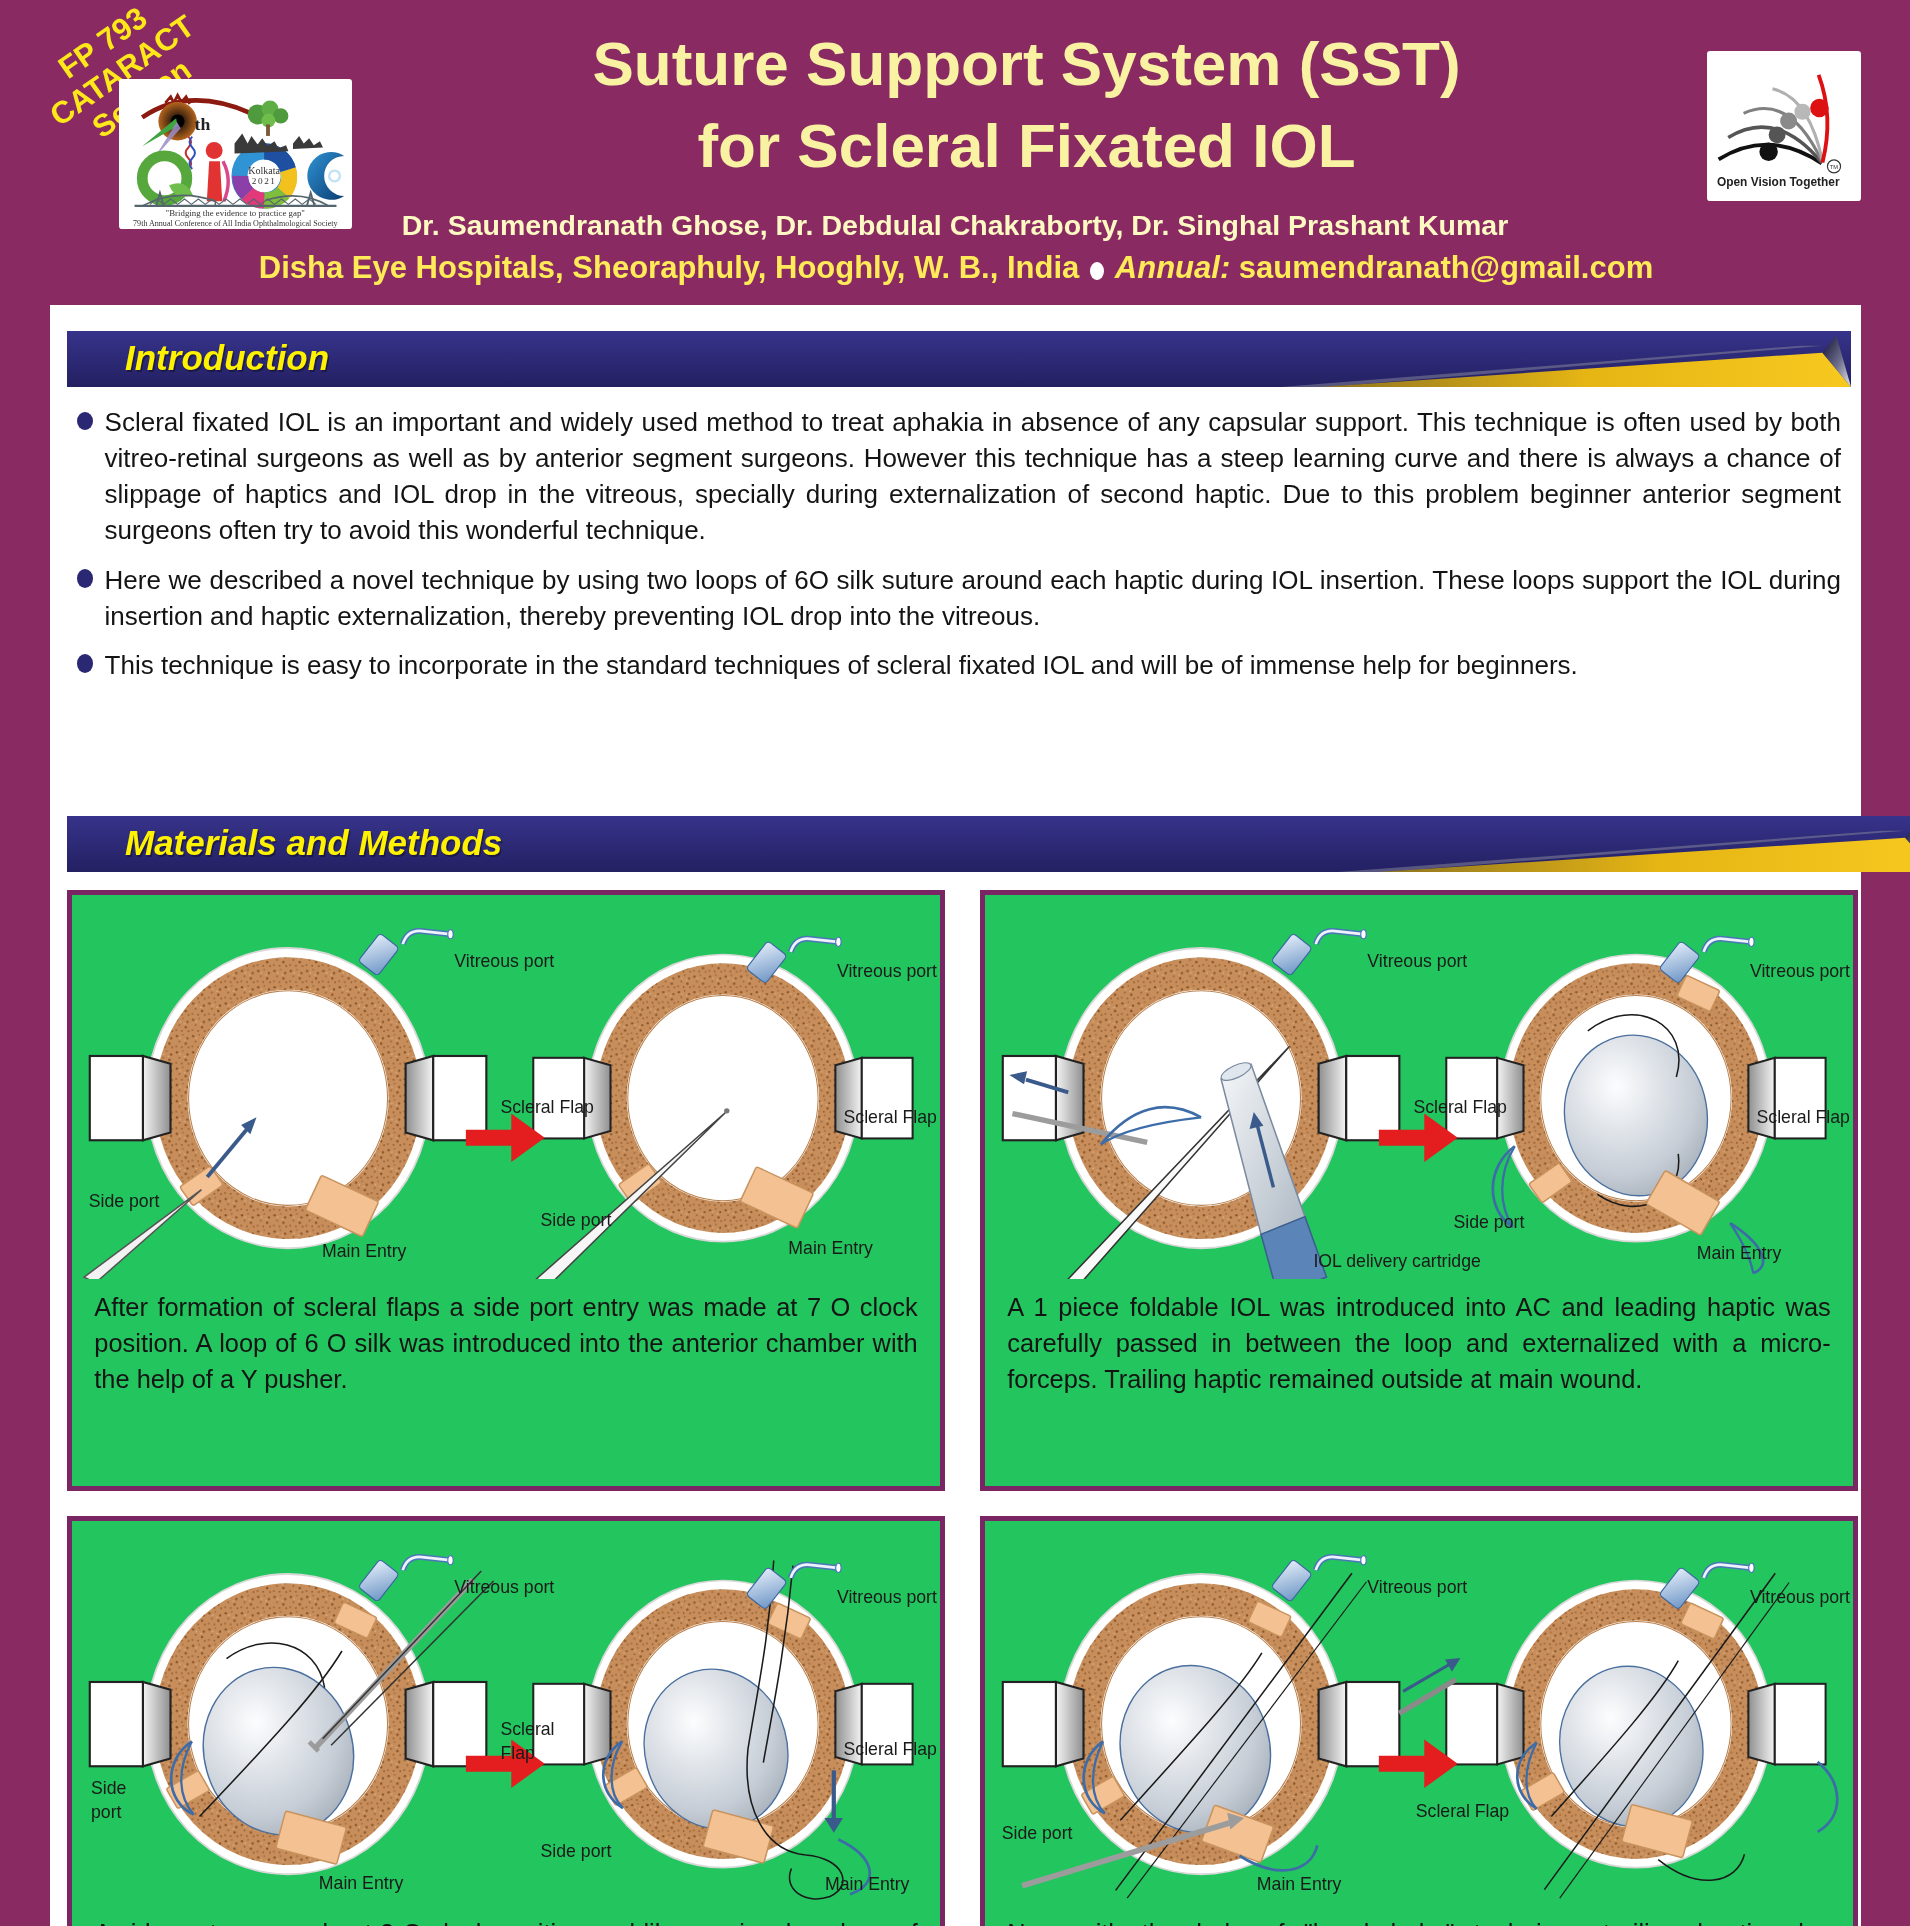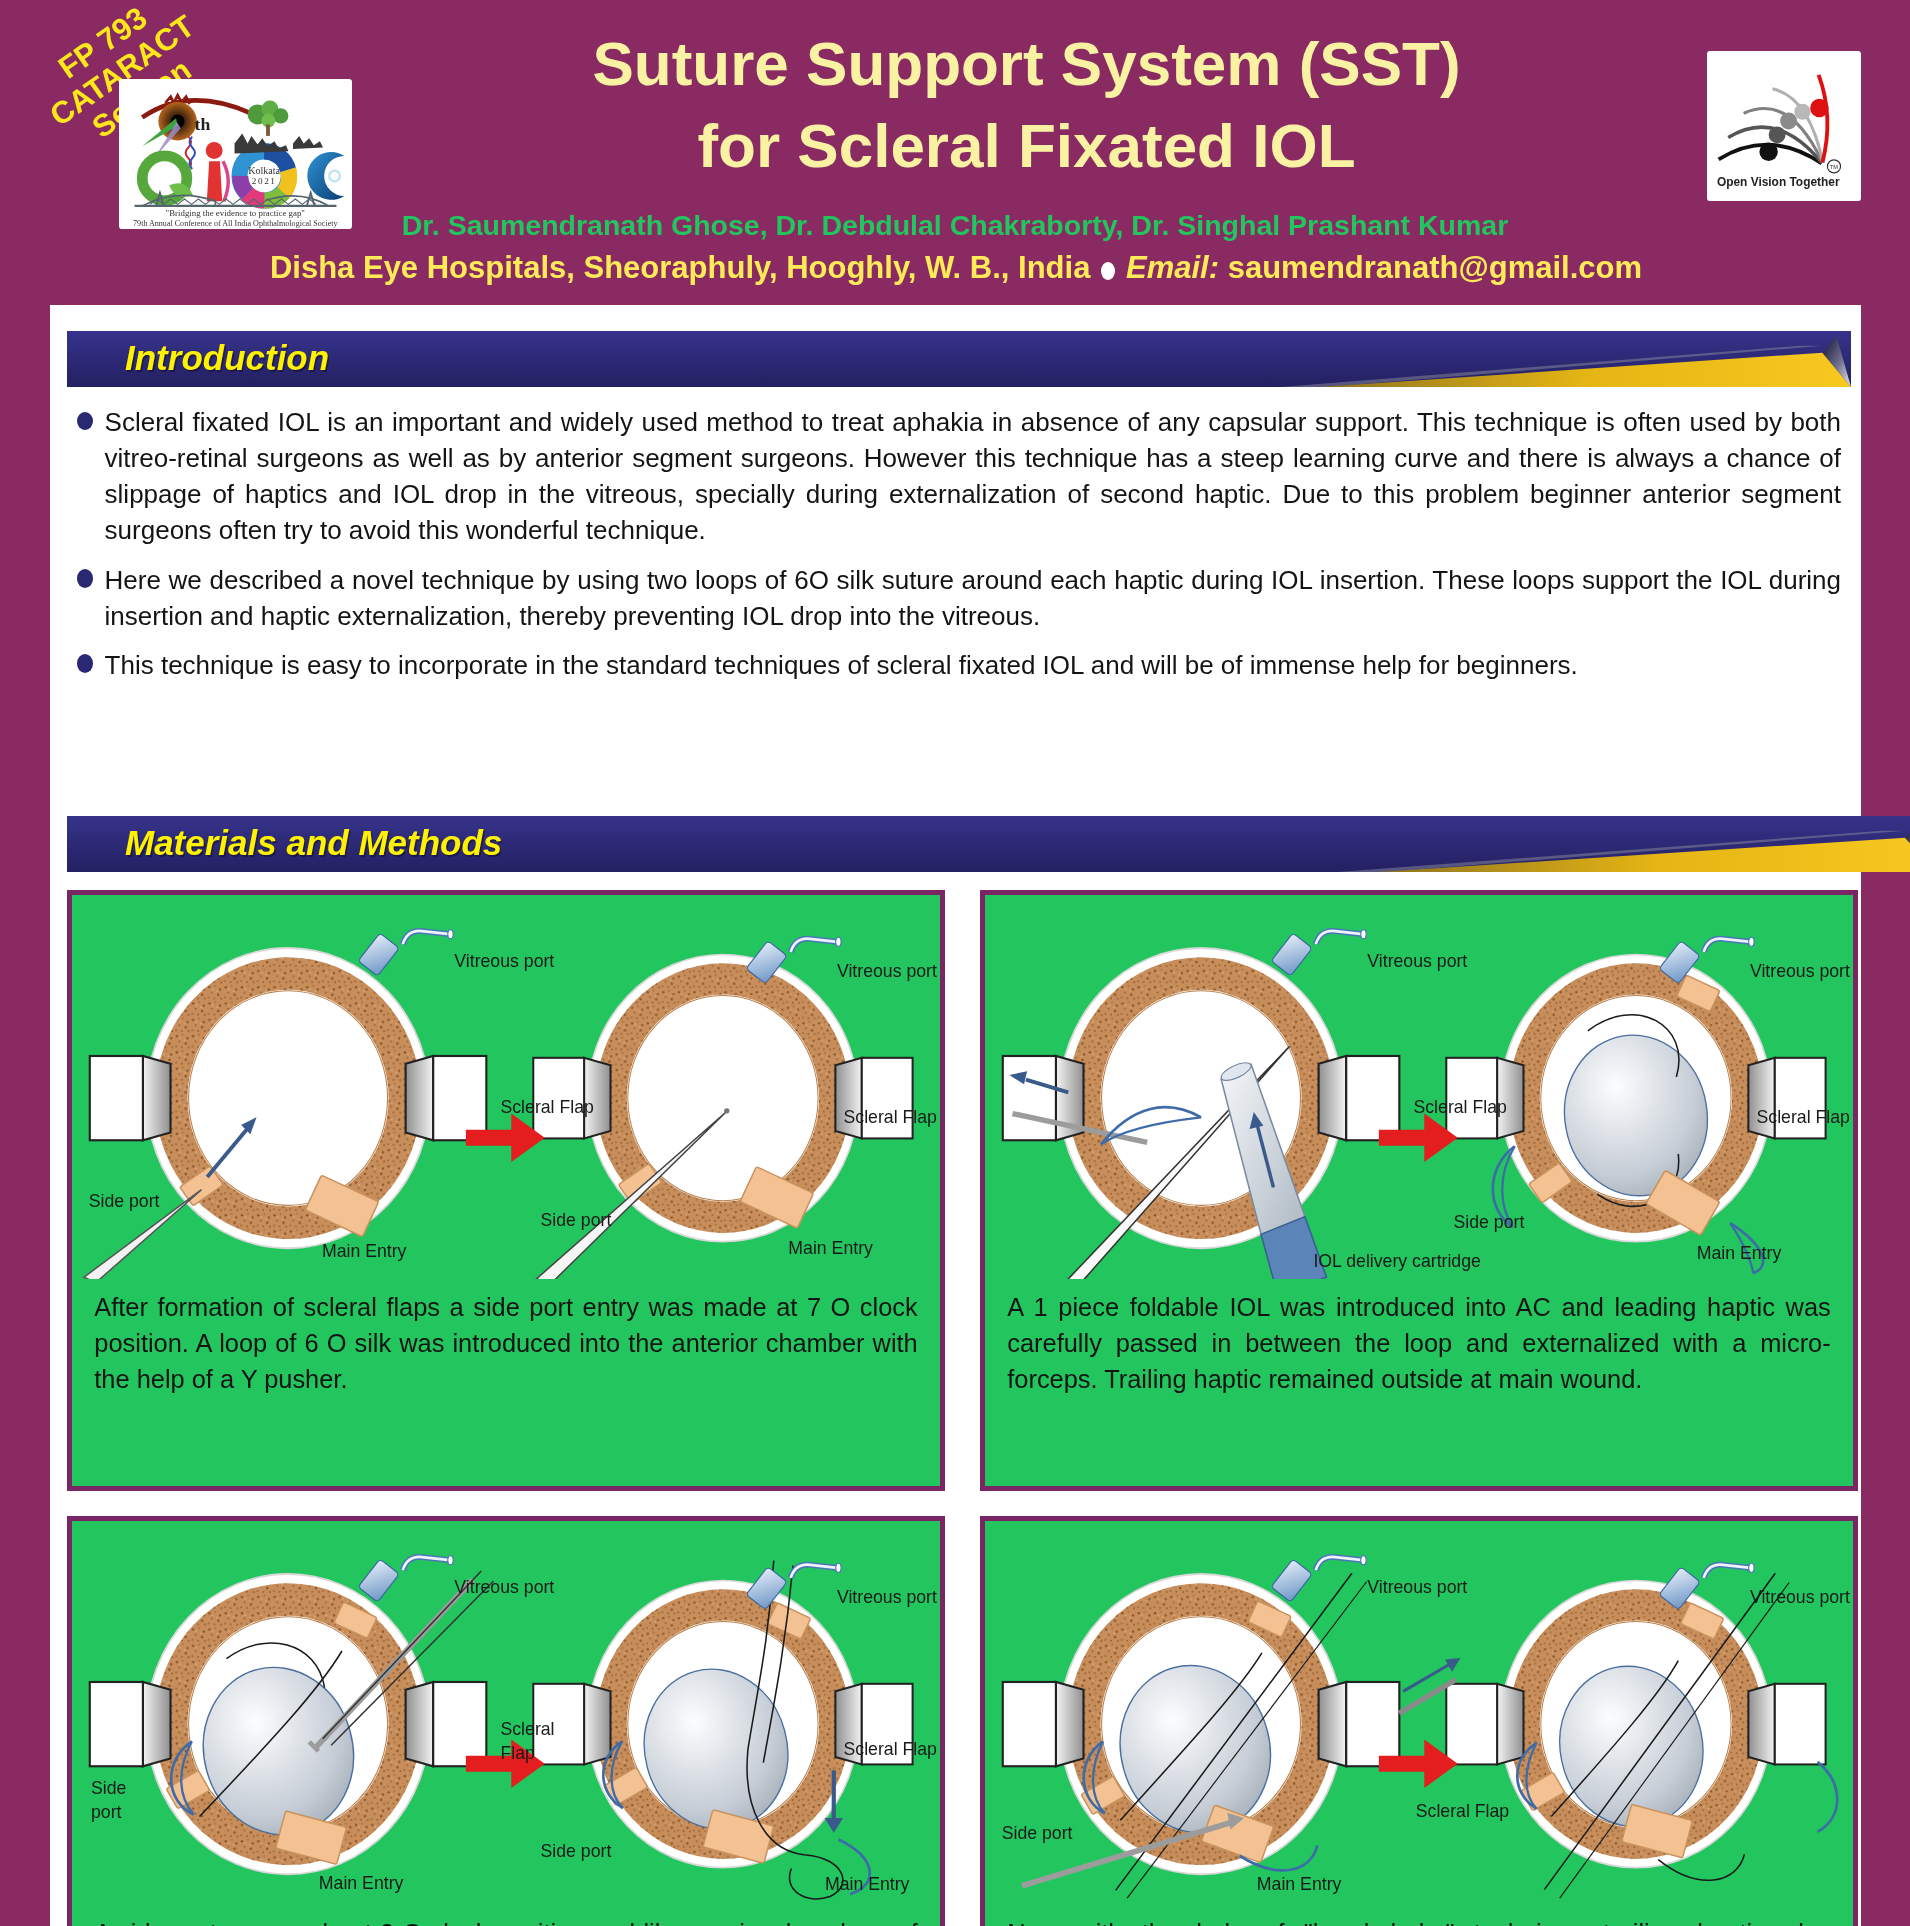--- a/index.html
+++ b/index.html
@@ -6,21 +6,21 @@
   body{width:1911px;height:2707px;font-family:"Liberation Sans",sans-serif;}
   .poster{position:absolute;left:0;top:0;width:1911px;height:2707px;background:#8A2A63;overflow:hidden;}
   .white-panel{position:absolute;left:50px;top:305px;width:1811px;height:2370px;background:#ffffff;}
 
   
   .corner-badge{position:absolute;left:7px;top:20px;width:231px;text-align:center;
     transform:rotate(-35deg);transform-origin:50% 50%;color:#FFE81A;font-weight:bold;
     font-size:31px;line-height:1.1;}
   .title{position:absolute;left:385px;top:23px;width:1283px;text-align:center;color:#F8F2A2;
     font-weight:bold;font-size:62px;line-height:1.32;}
-  .authors{position:absolute;left:231px;top:209px;width:1448px;text-align:center;color:#22c55e;
+  .authors{position:absolute;left:231px;top:209px;width:1448px;text-align:center;color:#fef9c3;
     font-weight:bold;font-size:28.5px;}
   .affiliation{position:absolute;left:116px;top:250px;width:1680px;text-align:center;color:#FFEB57;
     font-weight:bold;font-size:31px;}
   .affil-dot{display:inline-block;width:14px;height:18.5px;border-radius:50%;background:#ffffff;
     vertical-align:-2.3px;margin:0 10.8px;}
   .em-italic{font-style:italic;}
   .logo-box{position:absolute;background:#ffffff;border-radius:3.1px;text-align:center;}
   .aioc{left:119px;top:79px;width:233px;height:150px;}
   .ovt{left:1707px;top:51px;width:154px;height:150px;}
 
@@ -239,21 +239,21 @@
       <text x="185" y="350" font-size="31" font-weight="bold" text-anchor="middle" fill="#222222">Open Vision Together</text>
     </svg>
   </div>
 
   <div class="title">
     <div>Suture Support System (SST)</div>
     <div>for Scleral Fixated IOL</div>
   </div>
   <div class="authors">Dr. Saumendranath Ghose, Dr. Debdulal Chakraborty, Dr. Singhal Prashant Kumar</div>
   <div class="affiliation">
-    <span>Disha Eye Hospitals, Sheoraphuly, Hooghly, W. B., India</span><span class="affil-dot"></span><span class="em-italic">Email:</span>
+    <span>Disha Eye Hospitals, Sheoraphuly, Hooghly, W. B., India</span><span class="affil-dot"></span><span class="em-italic">Annual:</span>
     <span>saumendranath@gmail.com</span>
   </div>
 
   <div class="bar bar-intro">
     <svg viewBox="0 0 4630 145" preserveAspectRatio="none">
         <use href="#barWide"></use>
       </svg>
     <span class="bar-label">Introduction</span>
   </div>
   <div class="bullets">

